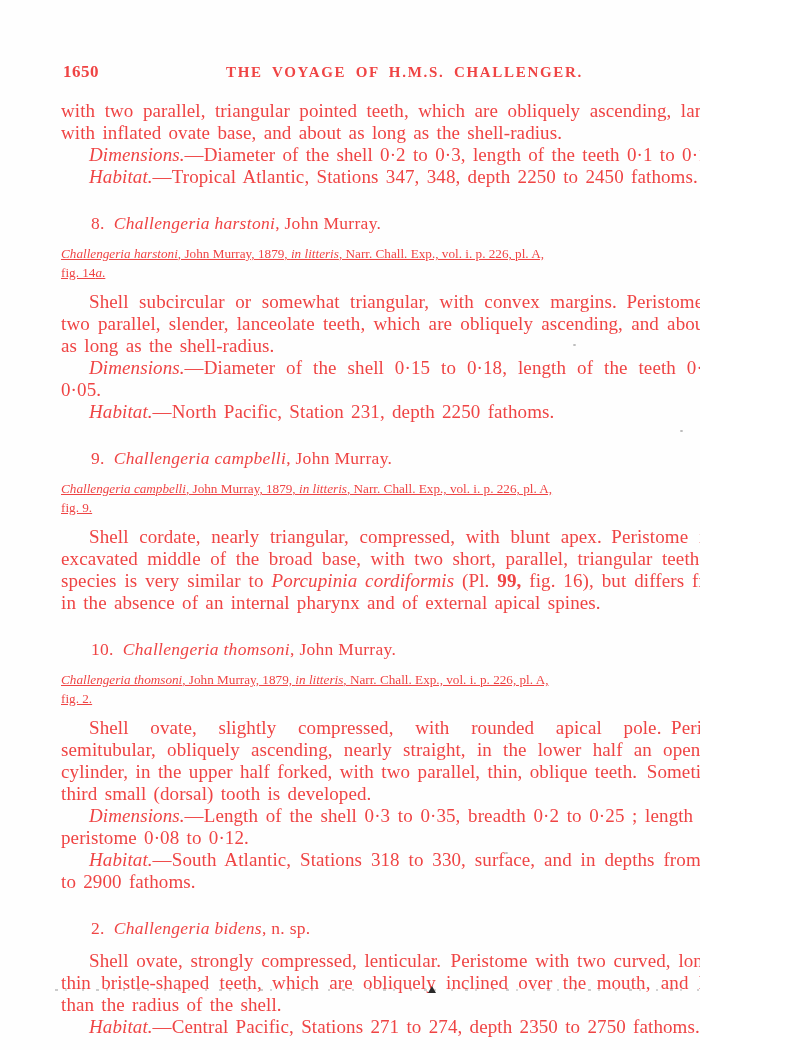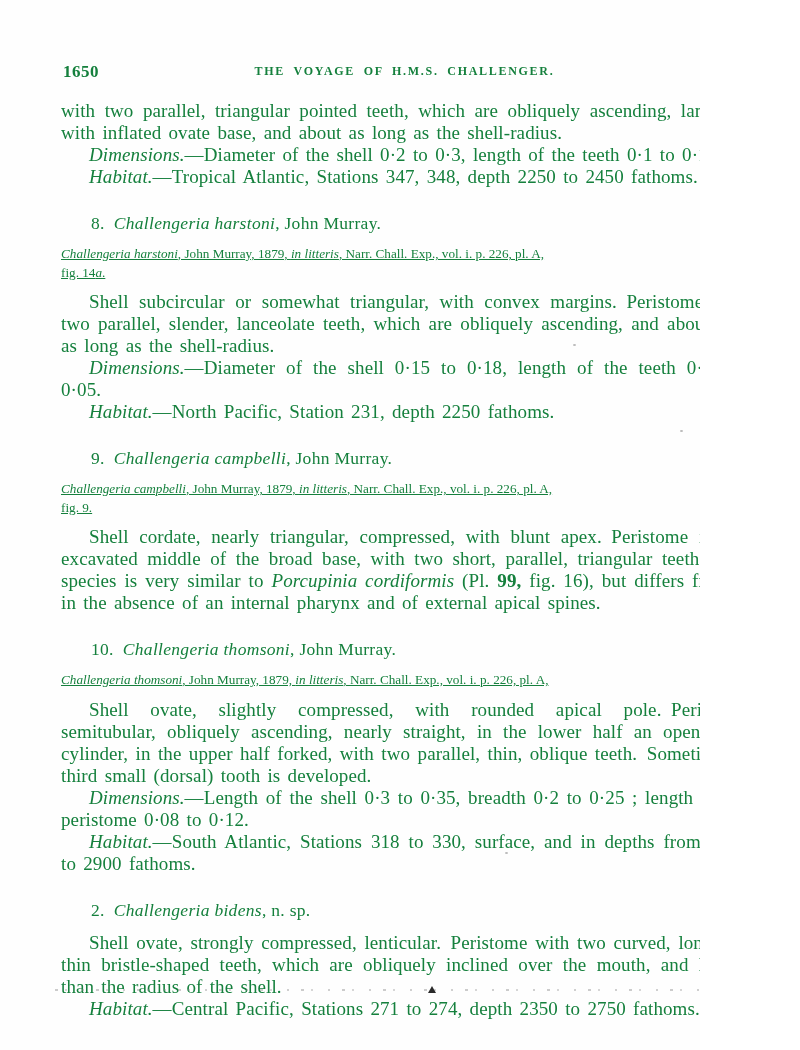--- a/index.html
+++ b/index.html
@@ -7,21 +7,21 @@
     padding: 0;
     background: #ffffff;
   }
   .page {
     position: relative;
     width: 700px;
     height: 1050px;
     background: #fefefe;
     overflow: hidden;
     font-family: "Liberation Serif", "DejaVu Serif", serif;
-    color: #15803d;
+    color: #ef4444;
   }
   .content {
     position: absolute;
     left: 61px;
     top: 62px;
     width: 687px;
   }
   
   .header {
     position: relative;
@@ -35,21 +35,21 @@
     font-size: 17px;
     font-weight: 700;
     letter-spacing: 0.5px;
   }
   .running-title {
     position: absolute;
     left: 0;
     right: 0;
     top: 2px;
     text-align: center;
-    font-size: 12px;
+    font-size: 15px;
     font-weight: 700;
     letter-spacing: 1.7px;
     word-spacing: 4px;
   }
   
   .para {
     margin: 0;
     text-align: justify;
     font-size: 19px;
     line-height: 22px;
@@ -139,20 +139,21 @@
         <p class="cite-l1"><span class="sg-i">Challengeria campbelli</span><span class="sg-r">, John Murray, 1879, </span><span class="sg-i">in litteris</span><span class="sg-r">, Narr. Chall. Exp., vol. i. p. 226, pl. A,</span></p>
         <p class="cite-l2"><span class="sg-r">fig. 9.</span></p>
       </div>
       <p class="para ind"><span class="sg-r">Shell cordate, nearly triangular, compressed, with blunt apex. Peristome in the excavated middle of the broad base, with two short, parallel, triangular teeth. This species is very similar to </span><span class="sg-i">Porcupinia cordiformis</span><span class="sg-r"> (Pl. </span><span class="sg-b">99,</span><span class="sg-r"> fig. 16), but differs from it in the absence of an internal pharynx and of external apical spines.</span></p>
     </section>
 
     <section>
       <h2 class="heading"><span class="sg-r">10. </span><span class="sg-i">Challengeria thomsoni</span><span class="sg-r">, John Murray.</span></h2>
       <div class="citation">
         <p class="cite-l1"><span class="sg-i">Challengeria thomsoni</span><span class="sg-r">, John Murray, 1879, </span><span class="sg-i">in litteris</span><span class="sg-r">, Narr. Chall. Exp., vol. i. p. 226, pl. A,</span></p>
+        <p class="cite-l2"><span class="sg-r">fig. 2.</span></p>
       </div>
       <p class="para ind"><span class="sg-r">Shell ovate, slightly compressed, with rounded apical pole. Peristome semitubular, obliquely ascending, nearly straight, in the lower half an open half-cylinder, in the upper half forked, with two parallel, thin, oblique teeth. Sometimes a third small (dorsal) tooth is developed.</span></p>
       <p class="para ind"><span class="sg-i">Dimensions.</span><span class="sg-r">—Length of the shell 0·3 to 0·35, breadth 0·2 to 0·25 ; length of the peristome 0·08 to 0·12.</span></p>
       <p class="para ind"><span class="sg-i">Habitat.</span><span class="sg-r">—South Atlantic, Stations 318 to 330, surface, and in depths from 1895 to 2900 fathoms.</span></p>
     </section>
 
     <section>
       <h2 class="heading"><span class="sg-r">2. </span><span class="sg-i">Challengeria bidens</span><span class="sg-r">, n. sp.</span></h2>
       <p class="para ind"><span class="sg-r">Shell ovate, strongly compressed, lenticular. Peristome with two curved, long and thin bristle-shaped teeth, which are obliquely inclined over the mouth, and longer than the radius of the shell.</span></p>
       <p class="para ind"><span class="sg-i">Habitat.</span><span class="sg-r">—Central Pacific, Stations 271 to 274, depth 2350 to 2750 fathoms.</span></p>

